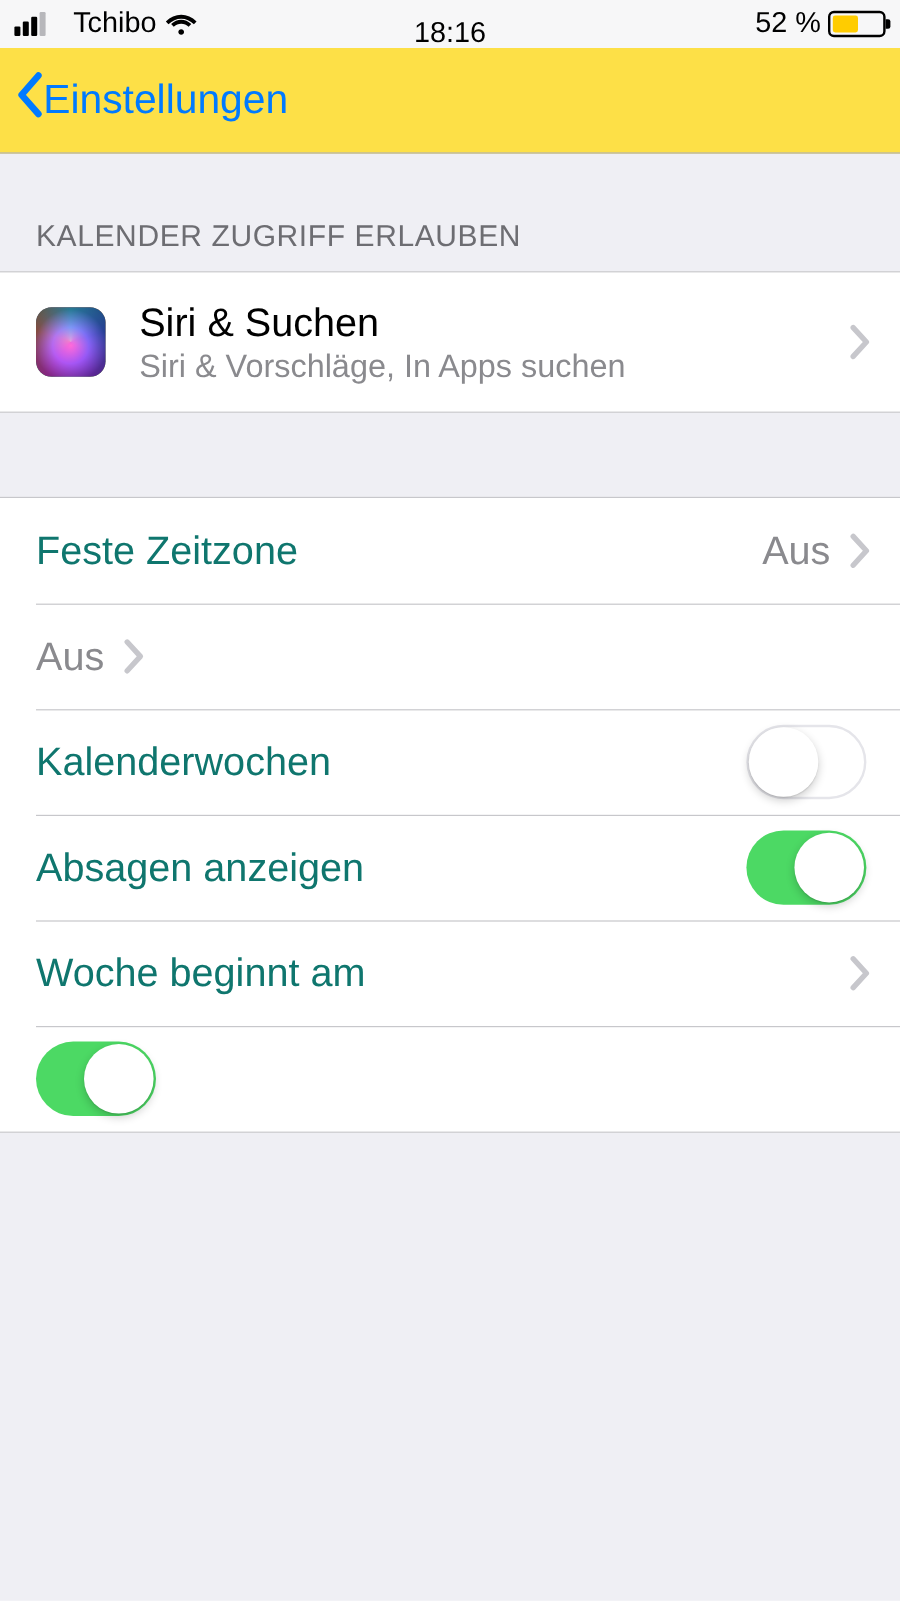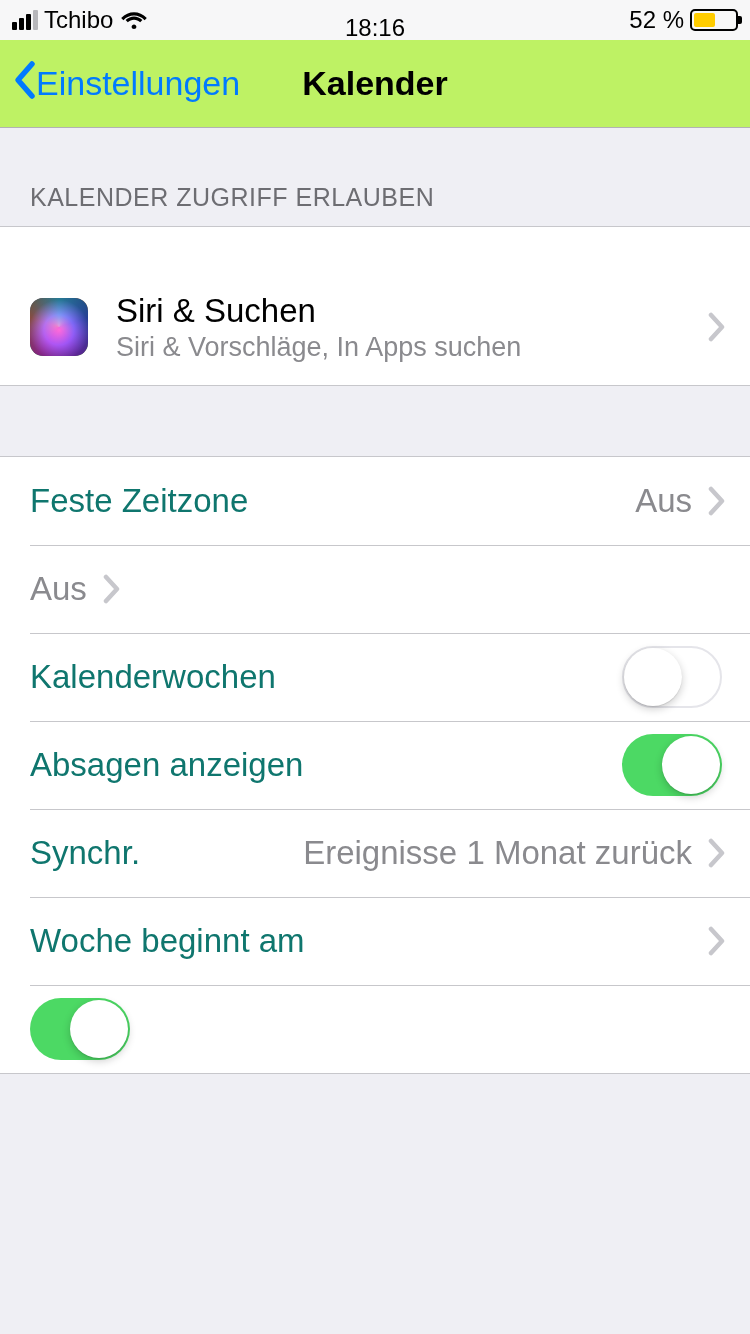--- a/index.html
+++ b/index.html
@@ -43,21 +43,21 @@
     }
     .signal-bars span {
       width: 5px;
       background: #000;
       border-radius: 1px;
     }
     .signal-bars span:nth-child(1){height:8px;}
     .signal-bars span:nth-child(2){height:12px;}
     .signal-bars span:nth-child(3){height:16px;}
     .signal-bars span:nth-child(4){height:20px;background:#b7b7bb;}
-    .carrier { font-size: 24px; margin-left: 0;}
+    .carrier { font-size: 24px; margin-left: 17px;}
     .wifi-icon svg { display:block; }
     .time { font-size: 24px; font-weight: 500; position:absolute; left:50%; transform:translateX(-50%);margin-top:16px;}
     .battery-pct { font-size: 24px;}
     .battery {
       width: 48px;
       height: 22px;
       border: 2px solid #000;
       border-radius: 5px;
       position: relative;
       display: flex;
@@ -76,21 +76,21 @@
       border-radius: 0 2px 2px 0;
     }
     .battery-fill {
       height: 100%;
       background: #ffcc00;
       border-radius: 2px;
     }
     
     .nav-header {
       height: 88px;
-      background: #bef264;
+      background: #fde047;
       border-bottom: 1px solid #b2b2b4;
       display: flex;
       align-items: center;
       position: relative;
       text-align: center;
     }
     .back-btn {
       display: flex;
       align-items: center;
       color: #007aff;
@@ -132,21 +132,20 @@
       content: "";
       position: absolute;
       top: 0;
       left: 30px;
       right: 0;
       height: 1px;
       background: #c7c7cb;
     }
     .list-item.tall {
       min-height: 116px;
-      margin-top: 42px;
     }
     .item-icon {
       width: 58px;
       height: 58px;
       border-radius: 13px;
       margin-right: 28px;
       flex-shrink: 0;
       background: radial-gradient(circle at 50% 55%, #ff57b9 0%, #6b3feb 35%, #0a0a2a 70%, #000 100%);
       position: relative;
       overflow:hidden;
@@ -253,21 +252,20 @@
 
 <div class="nav-header">
   <div class="back-btn">
     <span class="back-chevron">
       <svg width="24" height="40" viewBox="0 0 24 40">
           <path d="M20 4 L6 20 L20 36" stroke="#007aff" stroke-width="5.5" fill="none" stroke-linecap="round" stroke-linejoin="round"></path>
         </svg>
     </span>
     <span>Einstellungen</span>
   </div>
-  <div class="nav-title">Kalender</div>
 </div>
 
 <div class="section-header">KALENDER ZUGRIFF ERLAUBEN</div>
 <div class="list-group">
   <div class="list-item tall">
     <div class="item-icon"></div>
     <div class="item-text">
       <div class="item-title">Siri &amp; Suchen</div>
       <div class="item-subtitle">Siri &amp; Vorschläge, In Apps suchen</div>
     </div>
@@ -309,29 +307,20 @@
     </div>
   </div>
 
   <div class="list-item">
     <span class="item-label">Absagen anzeigen</span>
     <div class="toggle on">
       <div class="toggle-knob"></div>
     </div>
   </div>
 
-  <div class="list-item">
-    <span class="item-label">Synchr.</span>
-    <span class="item-value">Ereignisse 1 Monat zurück</span>
-    <span class="chevron">
-      <svg width="18" height="30" viewBox="0 0 18 30">
-          <path d="M3 3 L14 15 L3 27" stroke="#c7c7cc" stroke-width="4.5" fill="none" stroke-linecap="round" stroke-linejoin="round"></path>
-        </svg>
-    </span>
-  </div>
 
 
   <div class="list-item">
     <span class="item-label">Woche beginnt am</span>
     <span class="chevron">
       <svg width="18" height="30" viewBox="0 0 18 30">
           <path d="M3 3 L14 15 L3 27" stroke="#c7c7cc" stroke-width="4.5" fill="none" stroke-linecap="round" stroke-linejoin="round"></path>
         </svg>
     </span>
   </div>

